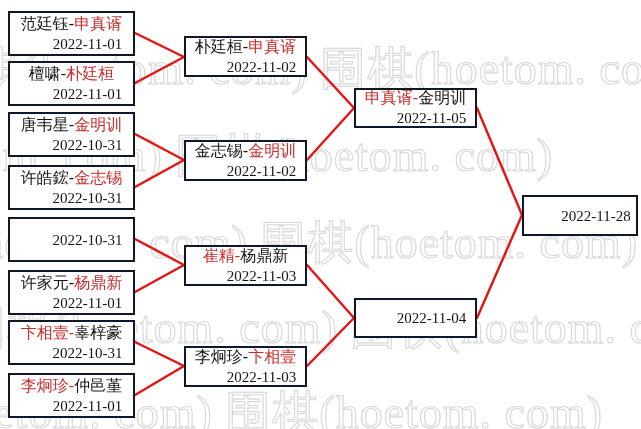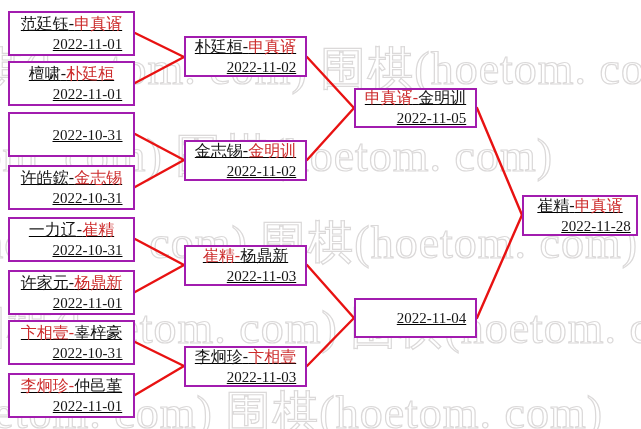--- a/index.html
+++ b/index.html
@@ -18,24 +18,24 @@
   }
   .wm1{top:46px;left:-70px}
   .wm2{top:133px;left:-215px}
   .wm3{top:220px;left:-130px}
   .wm4{top:305px;left:-40px}
   .wm5{top:390px;left:-165px}
 
   svg.connectors{position:absolute;left:0;top:0;z-index:2;}
 
   .box{
-    position:absolute;background:#ffffff;border:2px solid #a21caf;
+    position:absolute;background:#ffffff;border:2px solid #0f172a;
     box-sizing:border-box;text-align:center;
     display:flex;flex-direction:column;justify-content:center;
-    z-index:3;line-height:20px;text-decoration:underline;
+    z-index:3;line-height:20px;
   }
   .col-r16{left:8px;width:127px;height:45px;}
   .col-qf{left:184px;width:123px;height:41px;}
   .col-sf{left:354px;width:123px;height:40px;text-align:center;}
   .col-f{left:522px;width:116px;height:41px;}
   .names{font-size:16px;color:#151515;white-space:nowrap;}
   .date{font-size:15px;color:#151515;white-space:nowrap;margin-left:32px;}
   .red{color:#cc2b2b;}
   .blk{color:#151515;}
 </style>
@@ -71,28 +71,28 @@
 
   <div class="box col-r16" style="top:11px">
     <div class="names"><span class="blk">范廷钰</span><span class="blk">-</span><span class="red">申真谞</span></div>
     <div class="date">2022-11-01</div>
   </div>
   <div class="box col-r16" style="top:61px">
     <div class="names"><span class="blk">檀啸</span><span class="blk">-</span><span class="red">朴廷桓</span></div>
     <div class="date">2022-11-01</div>
   </div>
   <div class="box col-r16" style="top:112px">
+    <div class="names"><span class="blk">唐韦星</span><span class="blk">-</span><span class="red">金明训</span></div>
     <div class="date">2022-10-31</div>
   </div>
   <div class="box col-r16" style="top:165px">
     <div class="names"><span class="blk">许皓鋐</span><span class="blk">-</span><span class="red">金志锡</span></div>
     <div class="date">2022-10-31</div>
   </div>
   <div class="box col-r16" style="top:217px">
-    <div class="names"><span class="blk">一力辽</span><span class="blk">-</span><span class="red">崔精</span></div>
     <div class="date">2022-10-31</div>
   </div>
   <div class="box col-r16" style="top:270px">
     <div class="names"><span class="blk">许家元</span><span class="blk">-</span><span class="red">杨鼎新</span></div>
     <div class="date">2022-11-01</div>
   </div>
   <div class="box col-r16" style="top:320px">
     <div class="names"><span class="red">卞相壹</span><span class="red">-</span><span class="blk">辜梓豪</span></div>
     <div class="date">2022-10-31</div>
   </div>
@@ -120,17 +120,16 @@
 
   <div class="box col-sf" style="top:88px">
     <div class="names"><span class="red">申真谞</span><span class="red">-</span><span class="blk">金明训</span></div>
     <div class="date">2022-11-05</div>
   </div>
   <div class="box col-sf" style="top:298px">
     <div class="date">2022-11-04</div>
   </div>
 
   <div class="box col-f" style="top:195px">
-    <div class="names"><span class="blk">崔精</span><span class="blk">-</span><span class="red">申真谞</span></div>
     <div class="date">2022-11-28</div>
   </div>
 
 </div>
 
 </body></html>

